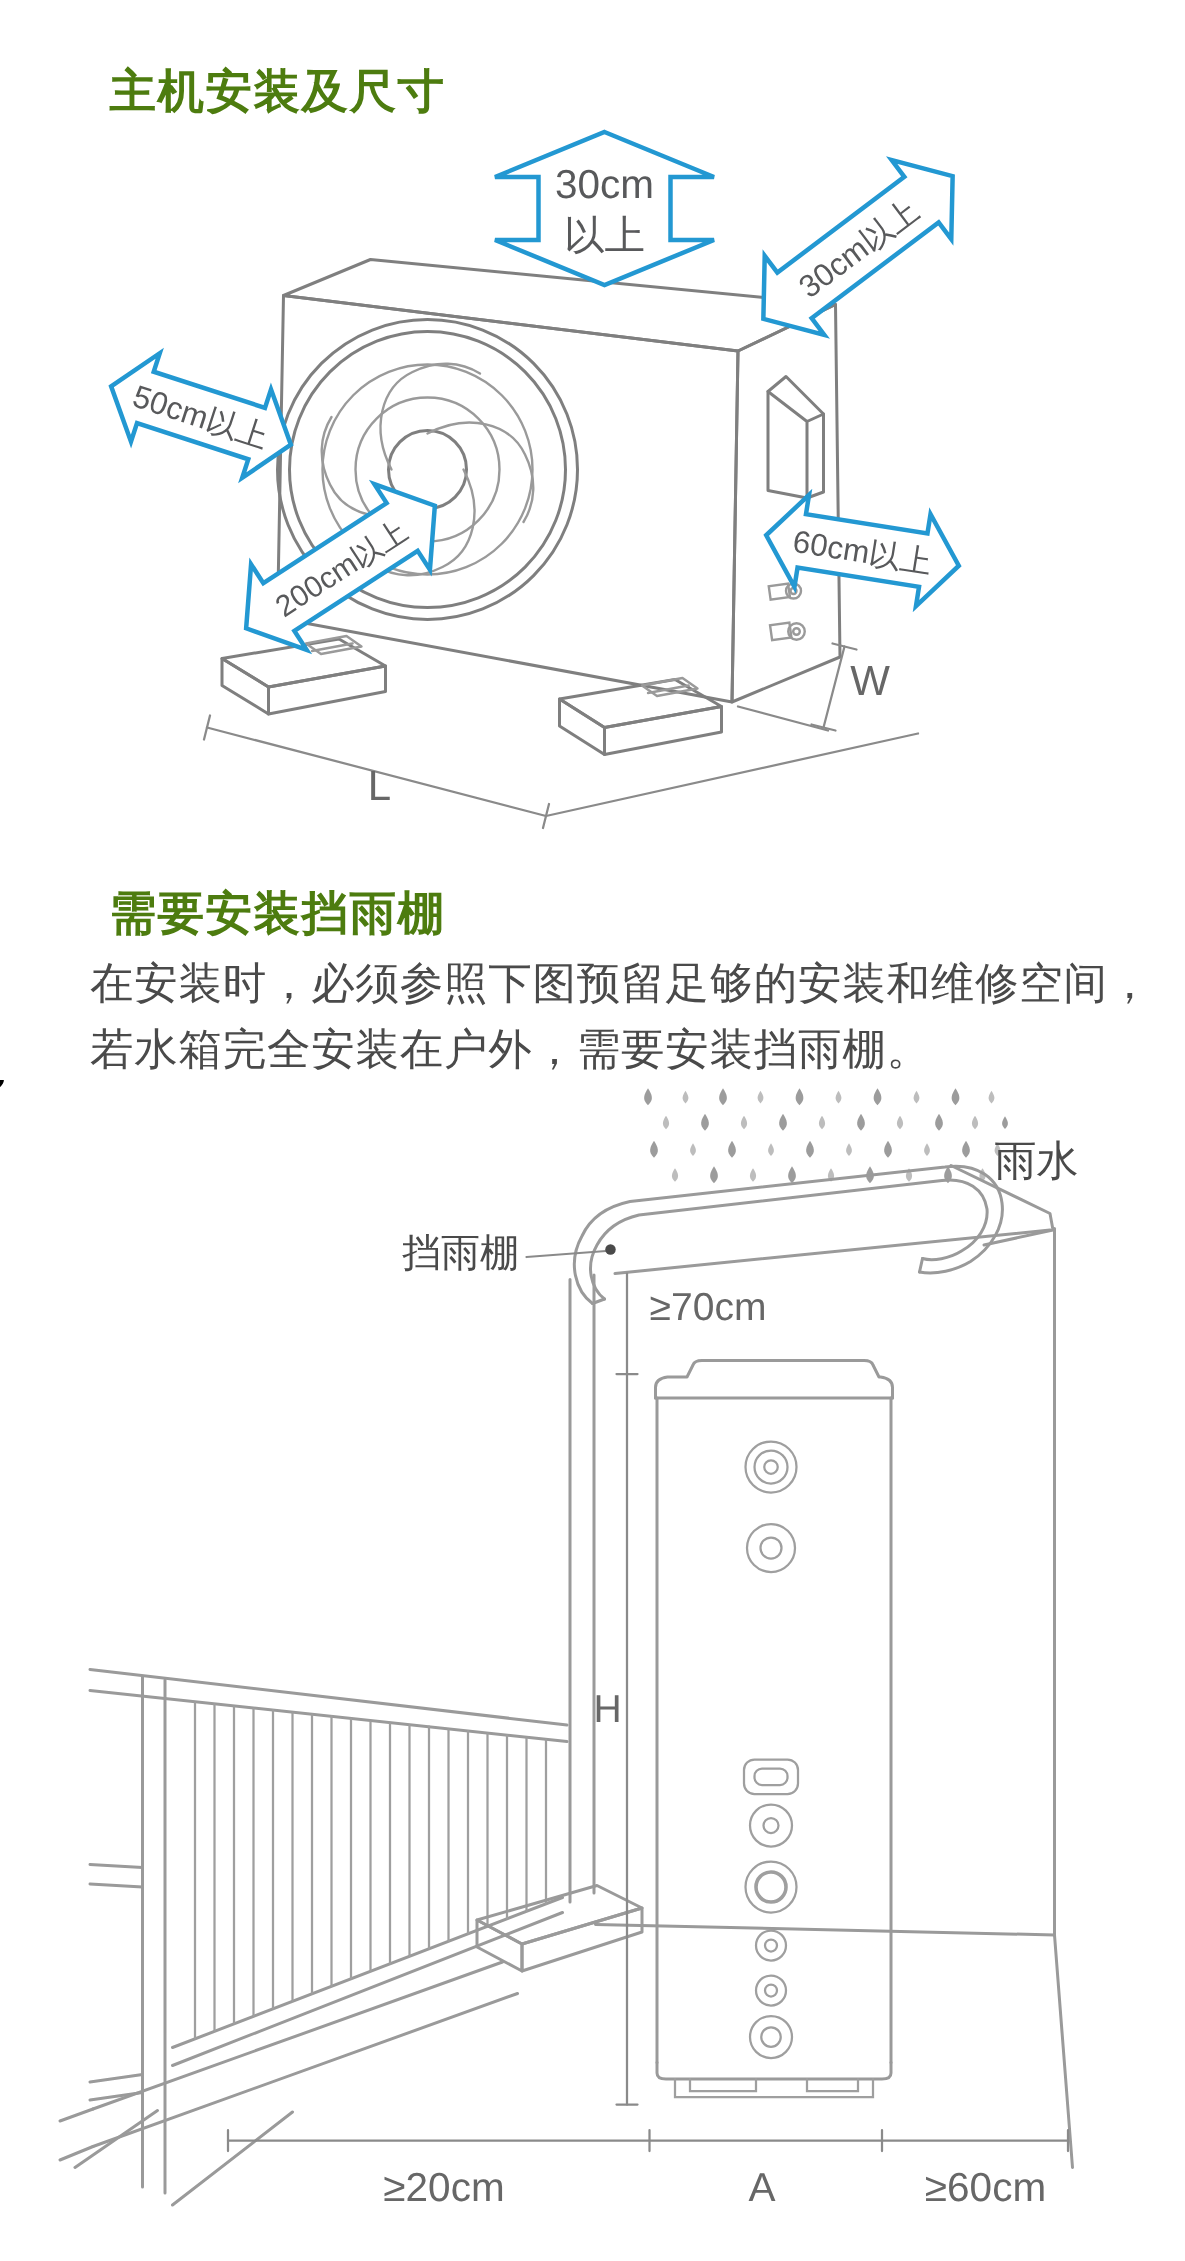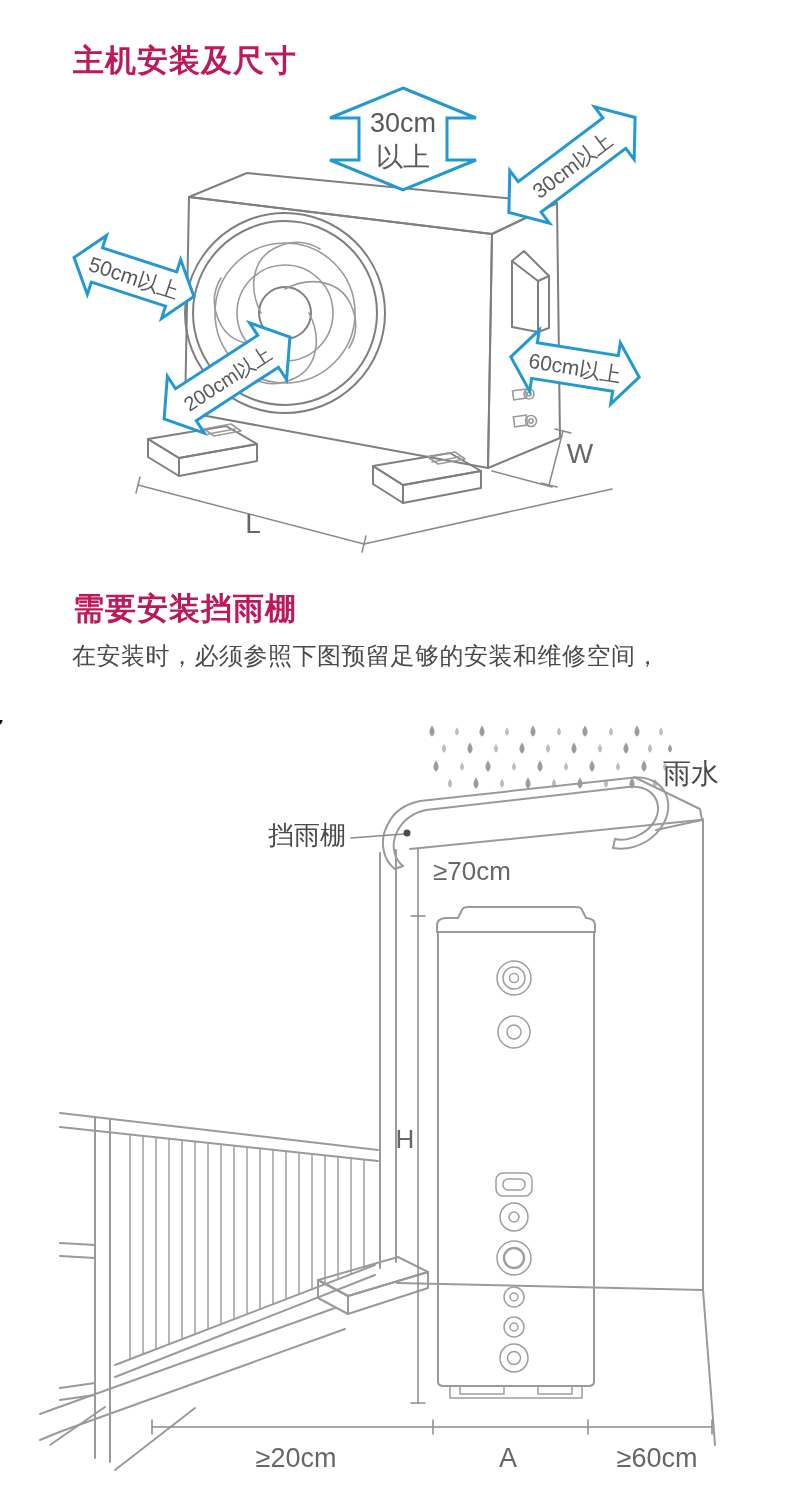--- a/index.html
+++ b/index.html
@@ -1,20 +1,20 @@
 <!DOCTYPE html>
 <html><head>
 <meta charset="utf-8">
 <style>
   html,body{margin:0;padding:0;background:#ffffff;}
   body{width:790px;height:1507px;position:relative;overflow:hidden;
        font-family:"Liberation Sans","DejaVu Sans",sans-serif;}
   .h-blue{position:absolute;left:73px;font-size:31px;font-weight:bold;
-          color:#be185d;letter-spacing:1px;white-space:nowrap;}
-  .body-text{position:absolute;left:72px;font-size:24px;color:#4A4A4A;
+          color:#4d7c0f;letter-spacing:1px;white-space:nowrap;}
+  .body-text{position:absolute;left:60px;font-size:29px;color:#4A4A4A;
              line-height:44px;white-space:nowrap;letter-spacing:.5px;}
   svg{position:absolute;left:0;}
   svg text{font-family:"Liberation Sans","DejaVu Sans",sans-serif;}
   .ln{stroke:#7f7f7f;stroke-width:2;fill:none;stroke-linejoin:round;stroke-linecap:round;}
   .ln1{stroke:#9a9a9a;stroke-width:1.6;fill:none;stroke-linecap:round;}
   .g2{stroke:#9a9a9a;stroke-width:2;fill:none;stroke-linejoin:round;stroke-linecap:round;}
   .g15{stroke:#9f9f9f;stroke-width:1.5;fill:none;stroke-linecap:round;}
   .dim{stroke:#8a8a8a;stroke-width:1.5;fill:none;stroke-linecap:round;}
   .arrow{fill:#ffffff;stroke:#2398D2;stroke-width:3;stroke-linejoin:miter;}
   .atxt{fill:#58595B;font-weight:500;}
@@ -112,20 +112,21 @@
       <path class="arrow" d="M-65,0 L-41,-31 L-41,-18 L41,-18 L41,-31 L65,0 L41,31 L41,18 L-41,18 L-41,31 Z"></path>
       <text class="atxt" y="8" font-size="21" text-anchor="middle">60cm以上</text>
     </g>
   </g>
 </svg>
 
 <div class="h-blue" style="top:588px">需要安装挡雨棚</div>
 
 <div class="body-text" style="top:634px">
   <div>在安装时，必须参照下图预留足够的安装和维修空间，</div>
+  <div>若水箱完全安装在户外，需要安装挡雨棚。</div>
 </div>
 
 <svg style="top:720px" width="790" height="787" viewBox="0 0 790 787">
 
   <g>
     <path id="rd" d="M0,-6.5 C2.6,-2.2 4.2,0.8 0,4.8 C-4.2,0.8 -2.6,-2.2 0,-6.5 Z"></path>
     <use href="#rd" class="drop" transform="translate(432,12)"></use>
       <use href="#rd" class="drop2" transform="translate(457,12) scale(.75)"></use>
       <use href="#rd" class="drop" transform="translate(482,12)"></use>
       <use href="#rd" class="drop2" transform="translate(507,12) scale(.75)"></use>

